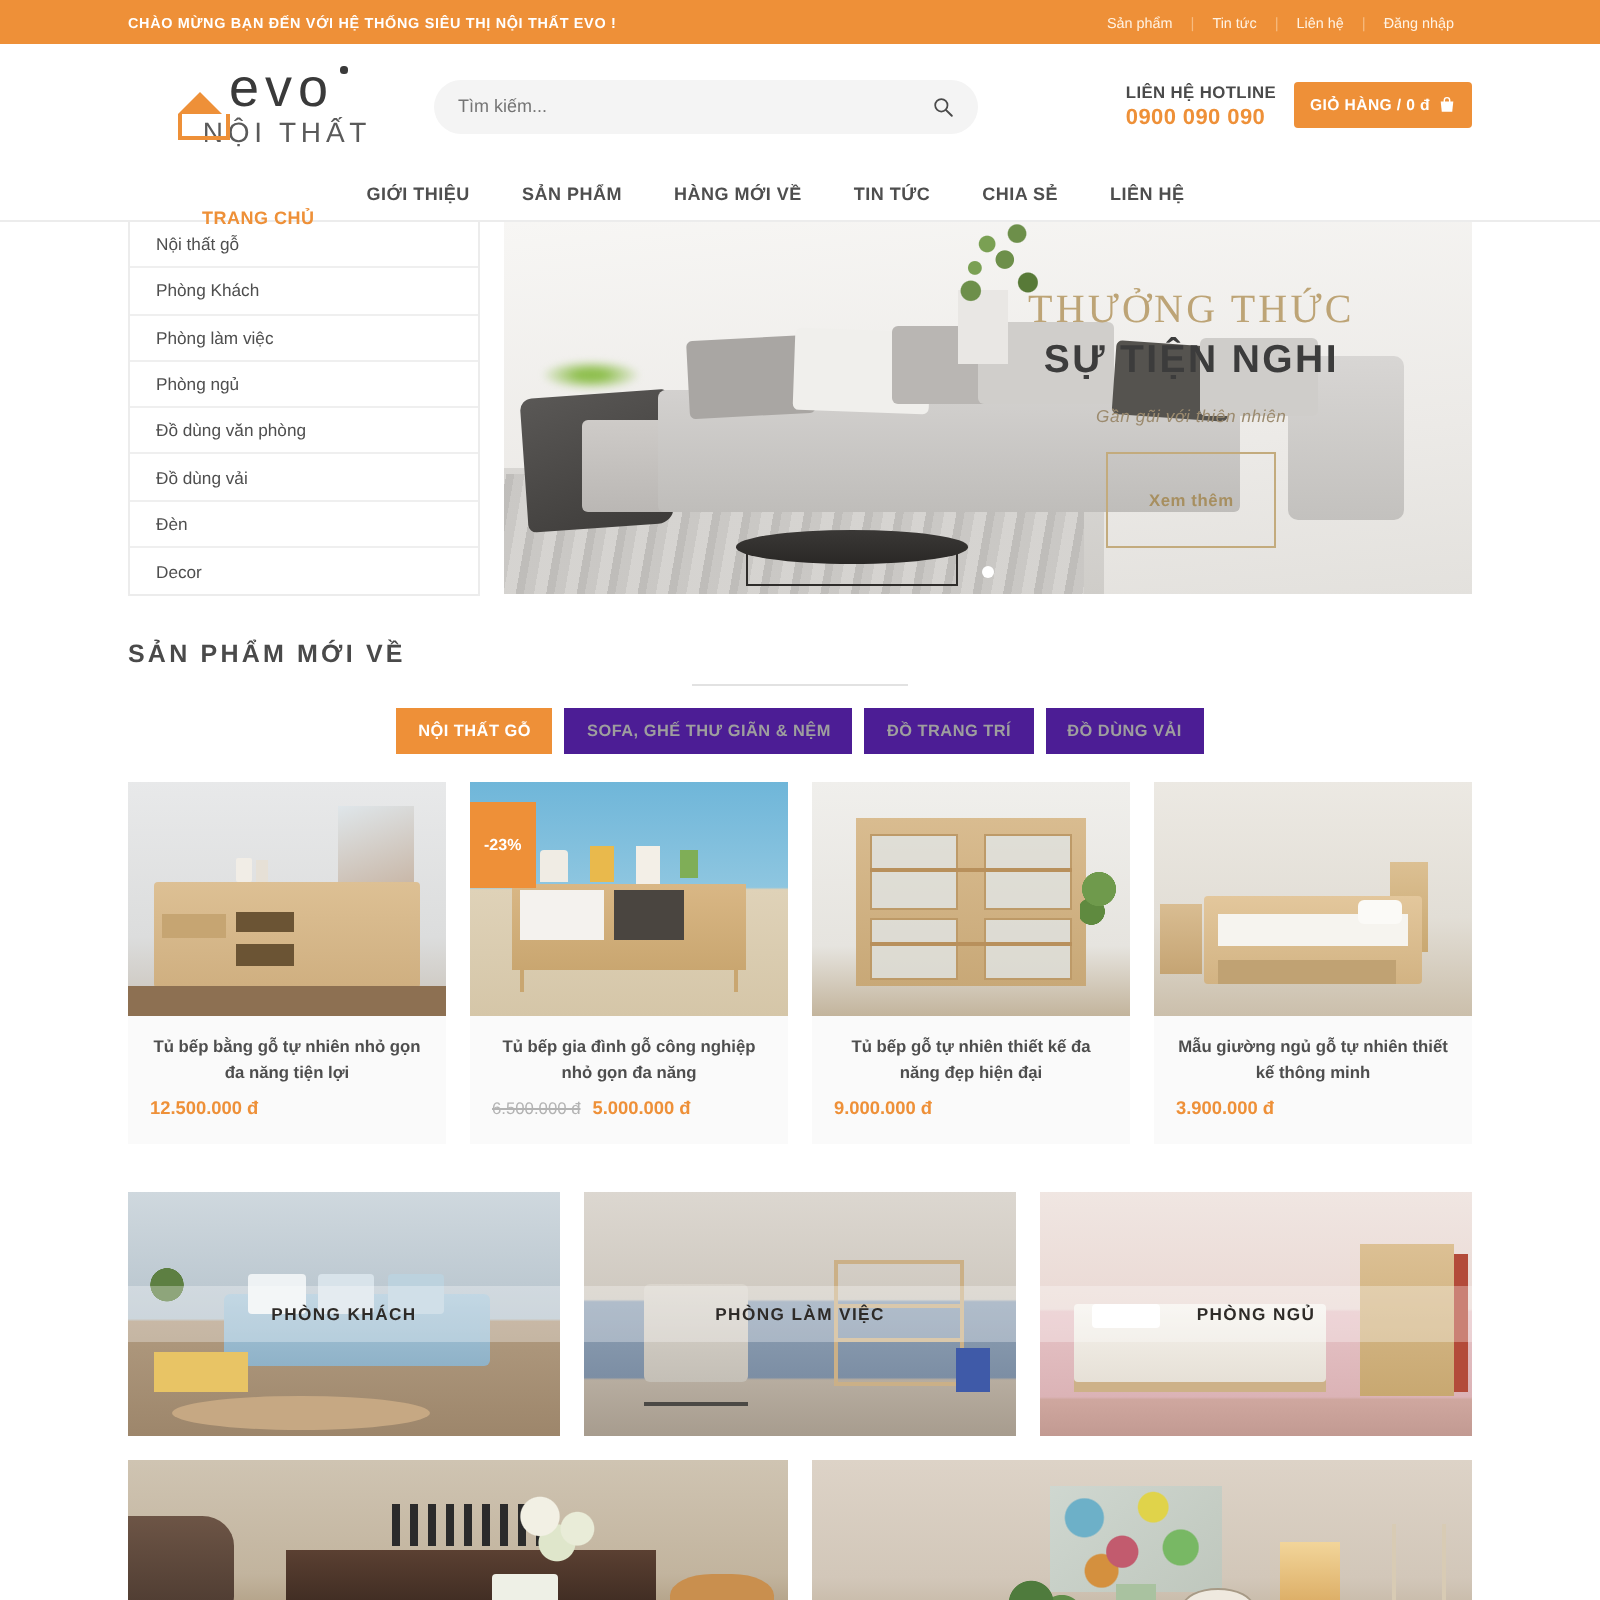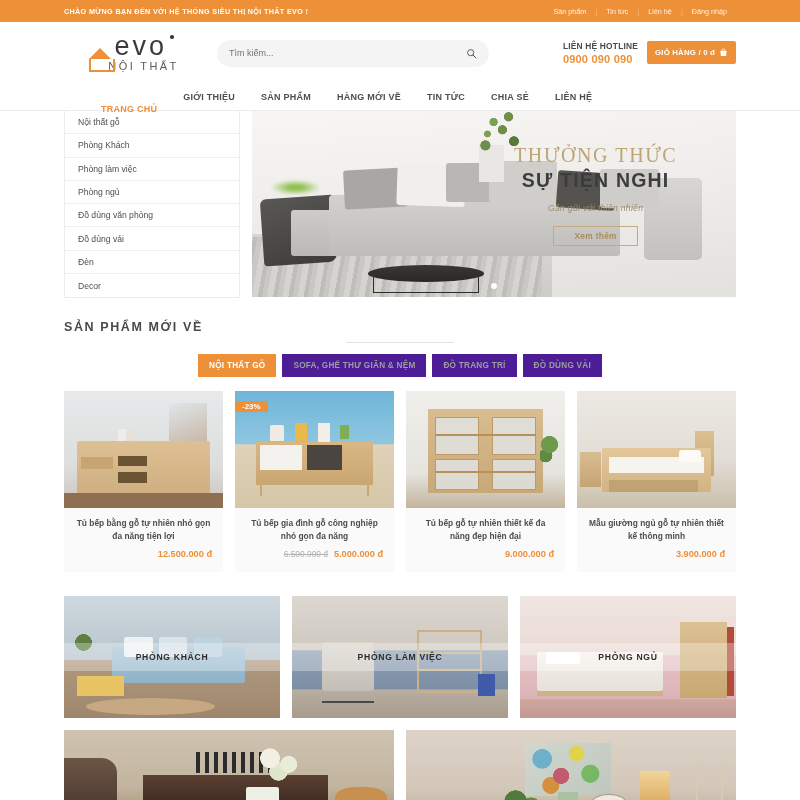--- a/index.html
+++ b/index.html
@@ -68,21 +68,21 @@
     color: #3a3a3a;
     letter-spacing: 3px;
     line-height: 0.9;
     font-family: "Liberation Sans", sans-serif;
   }
   .logo-dot {
     width: 3.5px; height: 3.5px; border-radius: 50%;
     background: #3a3a3a; margin-bottom: 20px;
   }
   .logo-sub {
-    font-size: 11px; letter-spacing: 2.4px; color: #5a5a5a;
+    font-size: 14px; letter-spacing: 2.4px; color: #5a5a5a;
     margin-top: 1px; margin-left: 24px;
   }
 
   .search-box {
     flex: 1;
     margin: 0 30px 0 18px;
     max-width: 272px;
     height: 27px;
     background: #f4f4f4;
     border-radius: 14px;
@@ -236,21 +236,21 @@
     font-weight: bold; margin-top: 2px;
   }
   .hero-l3 {
     font-size: 8.6px; color: #9c8b6f; font-style: italic;
     margin-top: 11px; letter-spacing: 0.3px;
   }
   .hero-btn {
     display: inline-block; margin-top: 13px;
     border: 1px solid #c3ab7d; color: #a78f60;
     font-size: 8.4px; font-weight: bold;
-    padding: 4px 20px; background: transparent; cursor: pointer;
+    padding: 18px 20px; background: transparent; cursor: pointer;
     letter-spacing: 0.3px;
   }
   .hero-dots { position: absolute; left: 50%; bottom: 8px; transform: translateX(-50%); display: flex; gap: 5px; }
   .hero-dot { width: 6px; height: 6px; border-radius: 50%; background: rgba(255,255,255,.55); cursor: pointer; }
   .hero-dot.active { background: #ffffff; }
 
   
   .section { padding: 0 64px; }
   .section-title {
     text-align: left; font-size: 12.5px; font-weight: bold;
@@ -267,28 +267,28 @@
   .tab.active { background: #ee9038; color: #ffffff; }
 
   .products { display: flex; gap: 12px; margin-top: 14px; }
   .card {
     flex: 1; background: #fafafa; position: relative; cursor: pointer;
   }
   .card-img { height: 117px; position: relative; overflow: hidden; }
   .badge {
     position: absolute; left: 0; top: 10px; z-index: 4;
     background: #ee9038; color: #fff; font-size: 8px; font-weight: bold;
-    padding: 1px 7px;
+    padding: 17px 7px;
   }
   .card-body { padding: 9px 11px 13px; text-align: center; }
   .card-name {
     font-size: 8.4px; font-weight: bold; color: #4e4e4e; line-height: 1.5;
     min-height: 25px;
   }
-  .card-prices { margin-top: 6px; display: flex; justify-content: flex-end; align-items: baseline; gap: 6px; }
+  .card-prices { margin-top: 6px; display: flex; justify-content: flex-start; align-items: baseline; gap: 6px; }
   .price-old { font-size: 8.4px; color: #b3b3b3; text-decoration: line-through; }
   .price-new { font-size: 9.2px; color: #ee9038; font-weight: bold; }
 
   
   .scene { position: absolute; inset: 0; }
   .s1 { background: linear-gradient(180deg,#e8e9ea 0%,#dcdddd 66%,#c9c2b8 100%); }
   .s1 .sideboard { position:absolute; left:8%; bottom:12%; width:84%; height:46%; background:linear-gradient(180deg,#ddc094,#cfaf80); border-radius:2px; }
   .s1 .sb-panel { position:absolute; background:#c6a572; }
   .s1 .p1 { left:11%; bottom:34%; width:20%; height:10%; }
   .s1 .p2 { left:34%; bottom:36%; width:18%; height:9%; background:#6b5434; }

